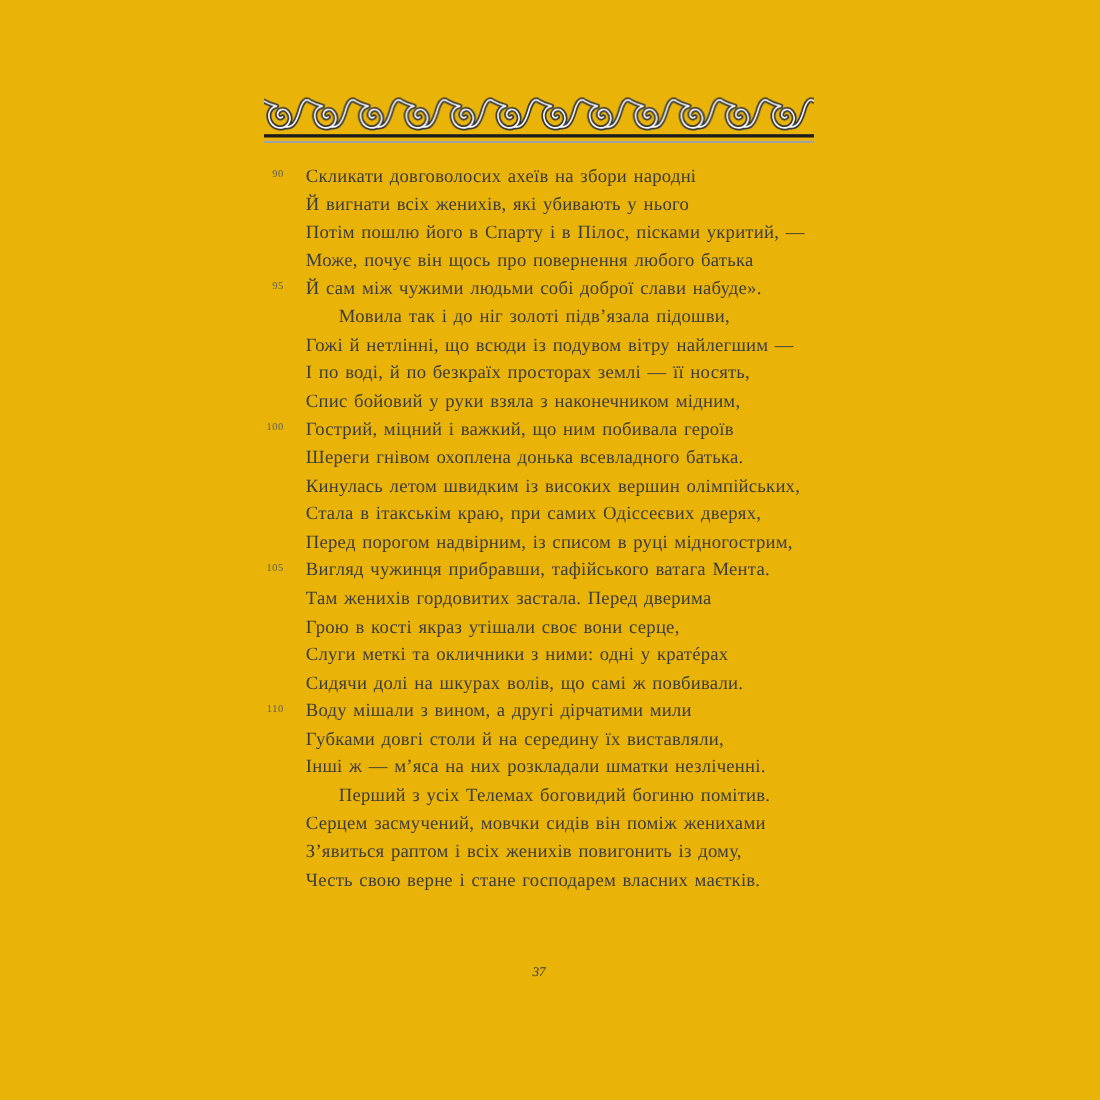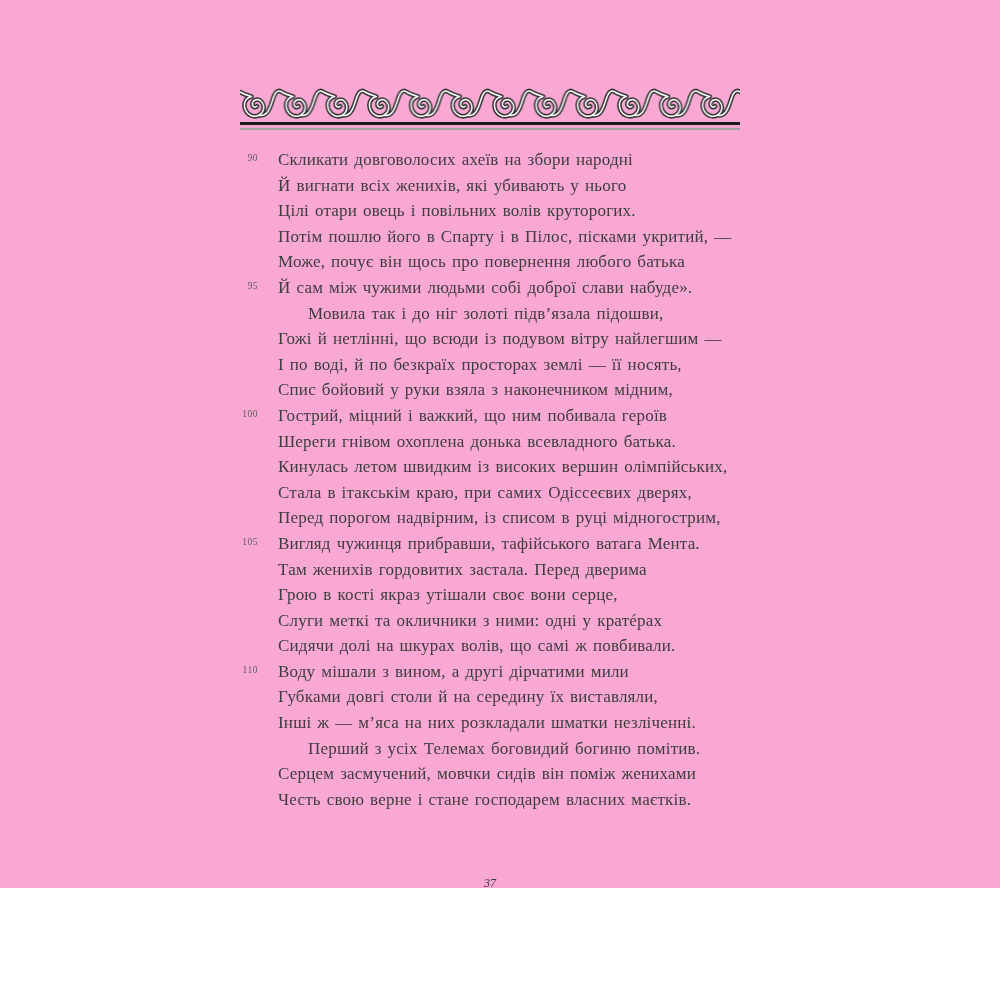--- a/index.html
+++ b/index.html
@@ -4,22 +4,22 @@
 <style>
   html, body {
     margin: 0;
     padding: 0;
     background: #ffffff;
     font-family: "Liberation Serif", serif;
   }
   .page {
     position: relative;
     width: 1000px;
-    height: 888px;
-    background: #f9a8d4;
+    height: 1000px;
+    background: #eab308;
     overflow: hidden;
   }
   
   .ornament {
     position: absolute;
     left: 240px;
     top: 84px;
     width: 500px;
   }
   .ornament svg { display: block; }
@@ -111,23 +111,20 @@
 
   <div class="verse" id="verse-block">
   <div class="vline">
     <span class="lnum">90</span><span class="ltext">Скликати довговолосих ахеїв на збори народні</span>
   </div>
 
   <div class="vline">
     <span class="lnum"></span><span class="ltext">Й вигнати всіх женихів, які убивають у нього</span>
   </div>
 
-  <div class="vline">
-    <span class="lnum"></span><span class="ltext">Цілі отари овець і повільних волів круторогих.</span>
-  </div>
 
   <div class="vline">
     <span class="lnum"></span><span class="ltext">Потім пошлю його в Спарту і в Пілос, пісками укритий, —</span>
   </div>
 
   <div class="vline">
     <span class="lnum"></span><span class="ltext">Може, почує він щось про повернення любого батька</span>
   </div>
 
   <div class="vline">
@@ -204,20 +201,23 @@
 
   <div class="vline indent">
     <span class="lnum"></span><span class="ltext">Перший з усіх Телемах боговидий богиню помітив.</span>
   </div>
 
   <div class="vline">
     <span class="lnum"></span><span class="ltext">Серцем засмучений, мовчки сидів він поміж женихами</span>
   </div>
 
 
+  <div class="vline">
+    <span class="lnum"></span><span class="ltext">З’явиться раптом і всіх женихів повигонить із дому,</span>
+  </div>
 
   <div class="vline">
     <span class="lnum"></span><span class="ltext">Честь свою верне і стане господарем власних маєтків.</span>
   </div>
 </div>
 
   <div class="pagenum">37</div>
 
 </div>
 

